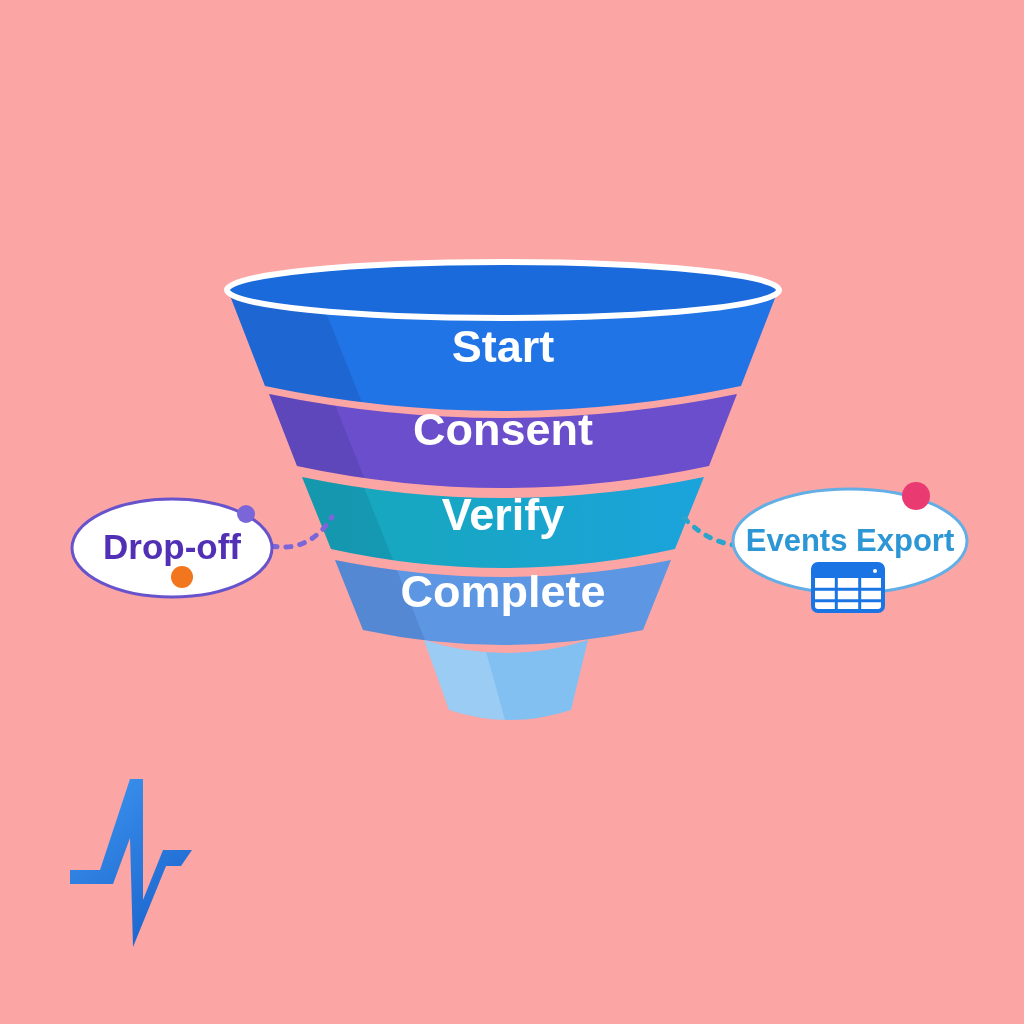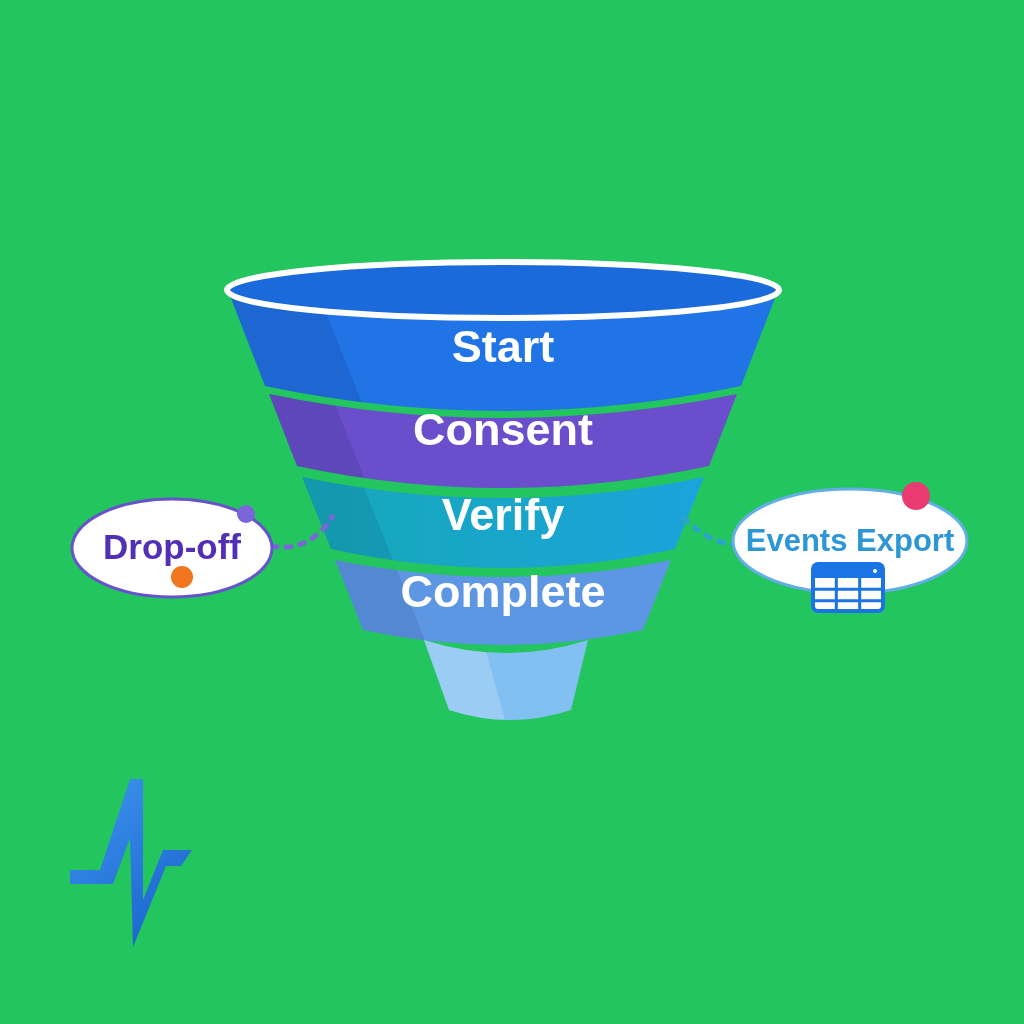--- a/index.html
+++ b/index.html
@@ -1,16 +1,16 @@
 <!DOCTYPE html>
 <html><head>
 <meta charset="utf-8">
 <style>
   html,body{margin:0;padding:0;background:#ffffff;}
-  .canvas{position:relative;width:1024px;height:1024px;background:#22c55e;overflow:hidden;}
+  .canvas{position:relative;width:1024px;height:1024px;background:#fca5a5;overflow:hidden;}
   svg{display:block;}
   .stage-label{font-family:"Liberation Sans",sans-serif;font-weight:bold;font-size:45px;}
   .callout-label{font-family:"Liberation Sans",sans-serif;font-weight:bold;}
   .drop-label{font-size:35px;}
   .events-label{font-size:31px;}
 </style>
 </head>
 <body>
 
 <div class="canvas">

